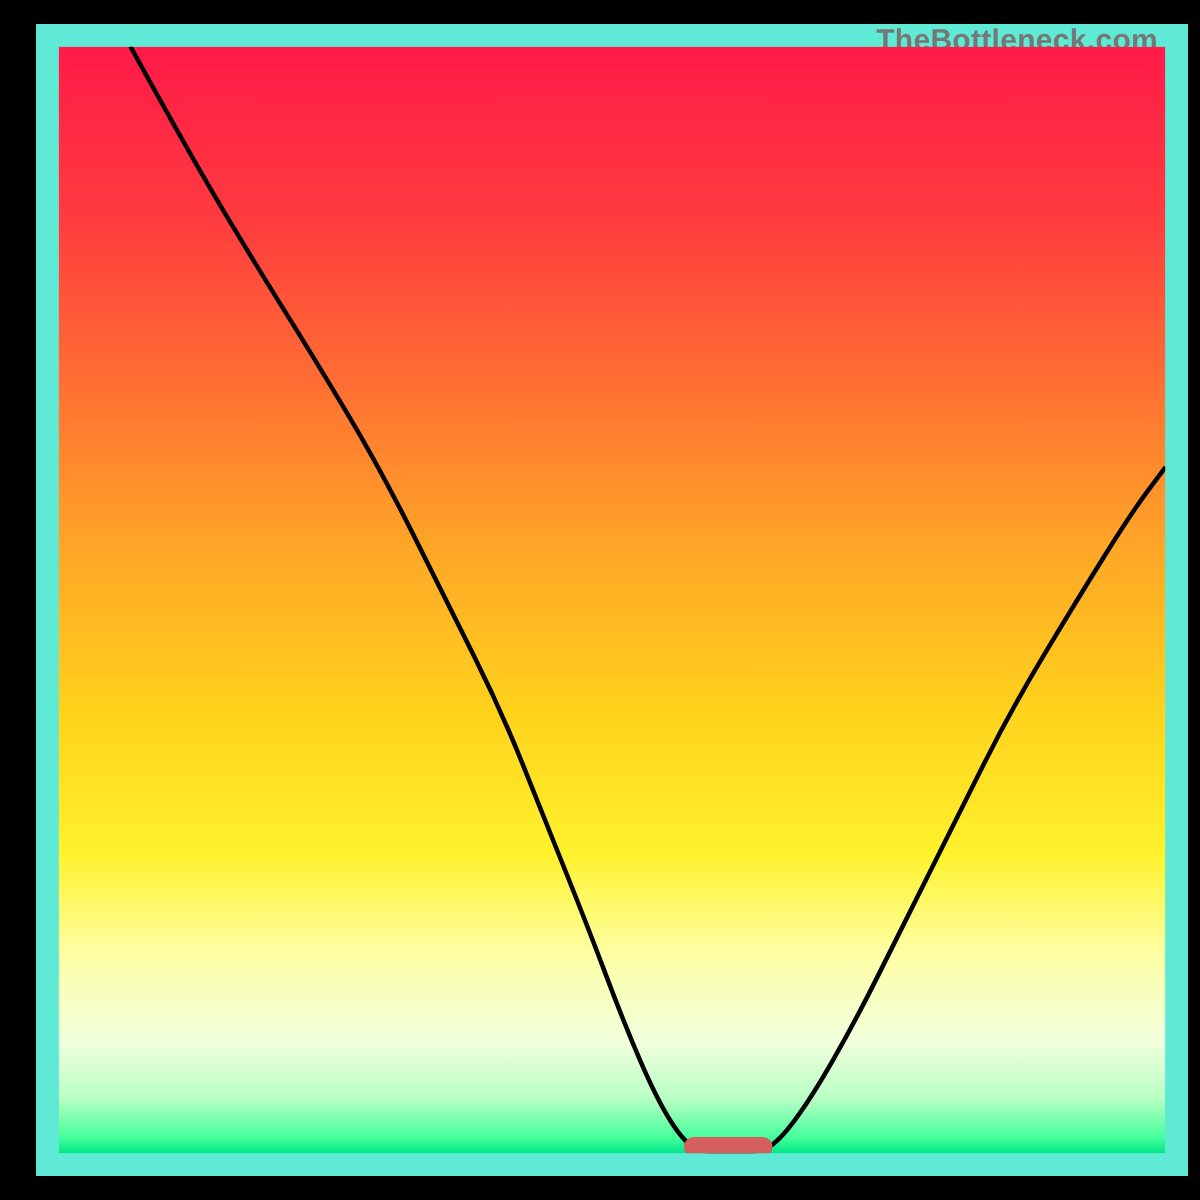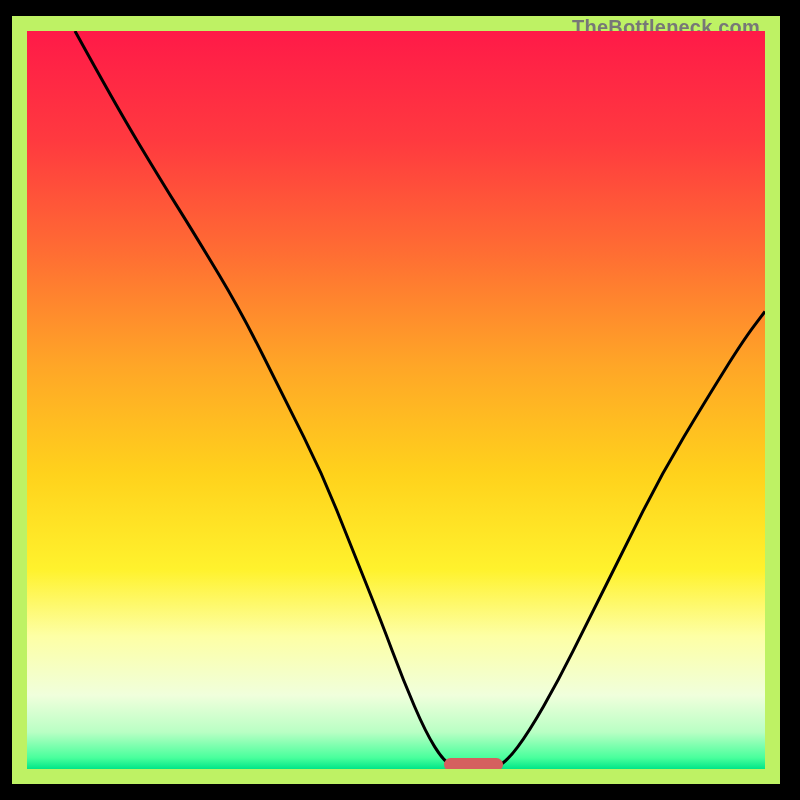--- a/index.html
+++ b/index.html
@@ -5,25 +5,25 @@
   html, body {
     margin: 0;
     padding: 0;
     width: 800px;
     height: 800px;
     background: #000;
     overflow: hidden;
   }
   .frame {
     position: absolute;
-    left: 12px;
+    left: 24px;
     top: 16px;
     width: 768px;
     height: 768px;
-    background: #bef264;
+    background: #5eead4;
   }
   .plot-area {
     position: absolute;
     left: 15px;
     top: 15px;
     width: 738px;
     height: 738px;
     overflow: hidden;
   }
   .gradient-bg {

